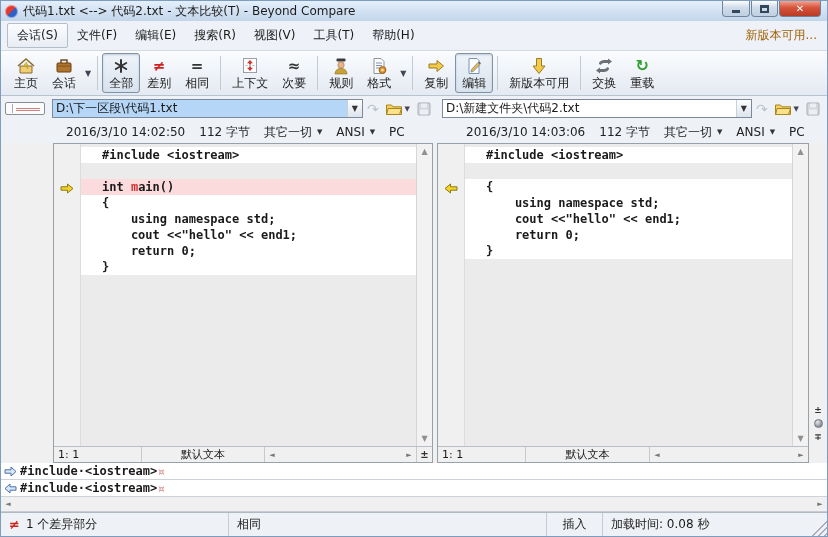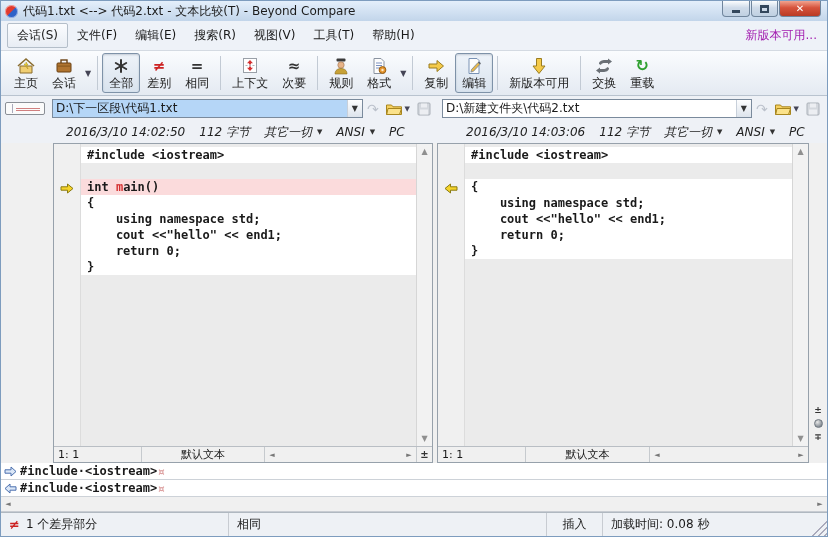--- a/index.html
+++ b/index.html
@@ -22,21 +22,21 @@
   .wbtn.min{width:28px;}
   .wbtn.max{width:27px;}
   .wbtn.close{width:42px;background:linear-gradient(#f2a38f,#d6533c 45%,#b93a24);color:#fff;font-size:10px;font-weight:bold;}
   .min-glyph{display:block;width:8px;height:3px;background:#33475c;margin-top:6px;}
   .max-glyph{display:block;width:9px;height:8px;border:2px solid #33475c;border-top-width:3px;}
   
   .menubar{height:30px;background:#eef2f8;border-bottom:1px solid #d4dae2;display:flex;align-items:center;padding:0 6px;flex:0 0 auto;}
   .menu-item{padding:3px 9px;white-space:nowrap;}
   .menu-item.first{border:1px solid #b4bec9;background:linear-gradient(#fbfcfe,#e8edf4);border-radius:2px;}
   .menu-spacer{flex:1;}
-  .update-link{color:#a21caf;white-space:nowrap;padding-right:4px;}
+  .update-link{color:#a16207;white-space:nowrap;padding-right:4px;}
   
   .toolbar{height:45px;background:linear-gradient(#fafcfe,#e4eaf2);border-bottom:1px solid #b9c3cf;display:flex;align-items:stretch;padding:2px 4px 2px 6px;flex:0 0 auto;}
   .tbtn{display:flex;flex-direction:column;align-items:center;justify-content:flex-start;padding:2px 6px 1px;border:1px solid transparent;border-radius:3px;min-width:38px;}
   .tbtn.pressed{border-color:#7e92a8;background:linear-gradient(#eef3f9,#d9e3ee);box-shadow:inset 0 1px 2px rgba(70,90,110,.25);}
   .ticon{height:20px;display:flex;align-items:center;justify-content:center;}
   .tlabel{font-size:12px;color:#222;white-space:nowrap;line-height:16px;}
   .tsep{width:1px;background:#c2cad4;margin:3px 4px;}
   .tdrop{display:flex;align-items:center;font-size:8px;color:#445;padding:0 2px;}
   .glyph{font-weight:bold;font-size:15px;line-height:18px;}
   .glyph.red{color:#cc2222;}
@@ -56,37 +56,37 @@
   .combo-arrow{width:15px;height:100%;display:flex;align-items:center;justify-content:center;font-size:8px;color:#333;background:linear-gradient(#fdfdfe,#dde4ec);border-left:1px solid #c8d0da;flex:0 0 auto;}
   .swoosh{font-size:14px;color:#bcc2cc;padding:0 4px;flex:0 0 auto;}
   .folder-btn{display:flex;align-items:center;padding:0 2px;flex:0 0 auto;}
   .folder-btn .tdrop{font-size:7px;}
   .save-btn{padding:0 3px;flex:0 0 auto;display:flex;align-items:center;}
   
   .inforow{height:22px;display:flex;align-items:center;background:#eef1f6;flex:0 0 auto;}
   .info-half{display:flex;align-items:center;gap:14px;white-space:nowrap;}
   .info-half.left{width:437px;flex:0 0 auto;padding-left:65px;}
   .info-half.right{flex:1;padding-left:28px;}
-  .info-item{display:flex;align-items:center;gap:5px;color:#222;font-style:italic;}
+  .info-item{display:flex;align-items:center;gap:5px;color:#222;}
   .dd-arrow{font-size:7px;color:#333;}
   
   .main{height:320px;display:flex;background:#f0f0f0;flex:0 0 auto;}
   .left-margin{width:52px;flex:0 0 auto;}
   .pane-gap{width:4px;flex:0 0 auto;}
   .right-margin{width:18px;flex:0 0 auto;display:flex;flex-direction:column;justify-content:flex-end;align-items:center;gap:3px;padding-bottom:20px;}
   .edge-btn{width:13px;height:12px;display:flex;align-items:center;justify-content:center;font-size:9px;color:#333;font-weight:bold;}
   .edge-knob{width:9px;height:9px;border-radius:50%;background:radial-gradient(circle at 35% 30%,#e8e8e8,#808890 75%);border:1px solid #707880;}
   .pane{border:1px solid #97a1ab;background:#ebebeb;display:flex;flex-direction:column;}
   .pane.left{width:380px;flex:0 0 auto;}
   .pane.right{flex:1;}
   .pane-body{flex:1;display:flex;overflow:hidden;}
   .gutter{width:27px;background:#f0f0f0;border-right:1px solid #dcdcdc;position:relative;flex:0 0 auto;}
   .gutter .gmark{position:absolute;top:39px;left:6px;}
   .code{flex:1;background:#ebebeb;padding-top:3px;overflow:hidden;font-family:"DejaVu Sans Mono","Liberation Mono",monospace;font-size:12px;font-weight:600;}
-  .cl{height:16px;line-height:16px;white-space:pre;padding-left:6px;}
+  .cl{height:16px;line-height:16px;white-space:pre;padding-left:21px;}
   .cl.white{background:#fff;}
   .cl.blank{background:transparent;}
   .cl.diff{background:#fbdbdc;}
   .cl .redch{color:#d43030;}
   .vscroll{width:16px;background:#f2f2f2;border-left:1px solid #d6d6d6;display:flex;flex-direction:column;flex:0 0 auto;}
   .varrow{height:15px;display:flex;align-items:center;justify-content:center;font-size:8px;color:#909090;}
   .vtrack{flex:1;}
   .pane-status{height:16px;border-top:1px solid #b9bec4;background:#f0f0f0;display:flex;font-size:11px;flex:0 0 auto;}
   .ps-cell{border-right:1px solid #c6cace;display:flex;align-items:center;padding:0 4px;white-space:nowrap;}
   .ps-cursor{width:88px;flex:0 0 auto;text-align:center;}

